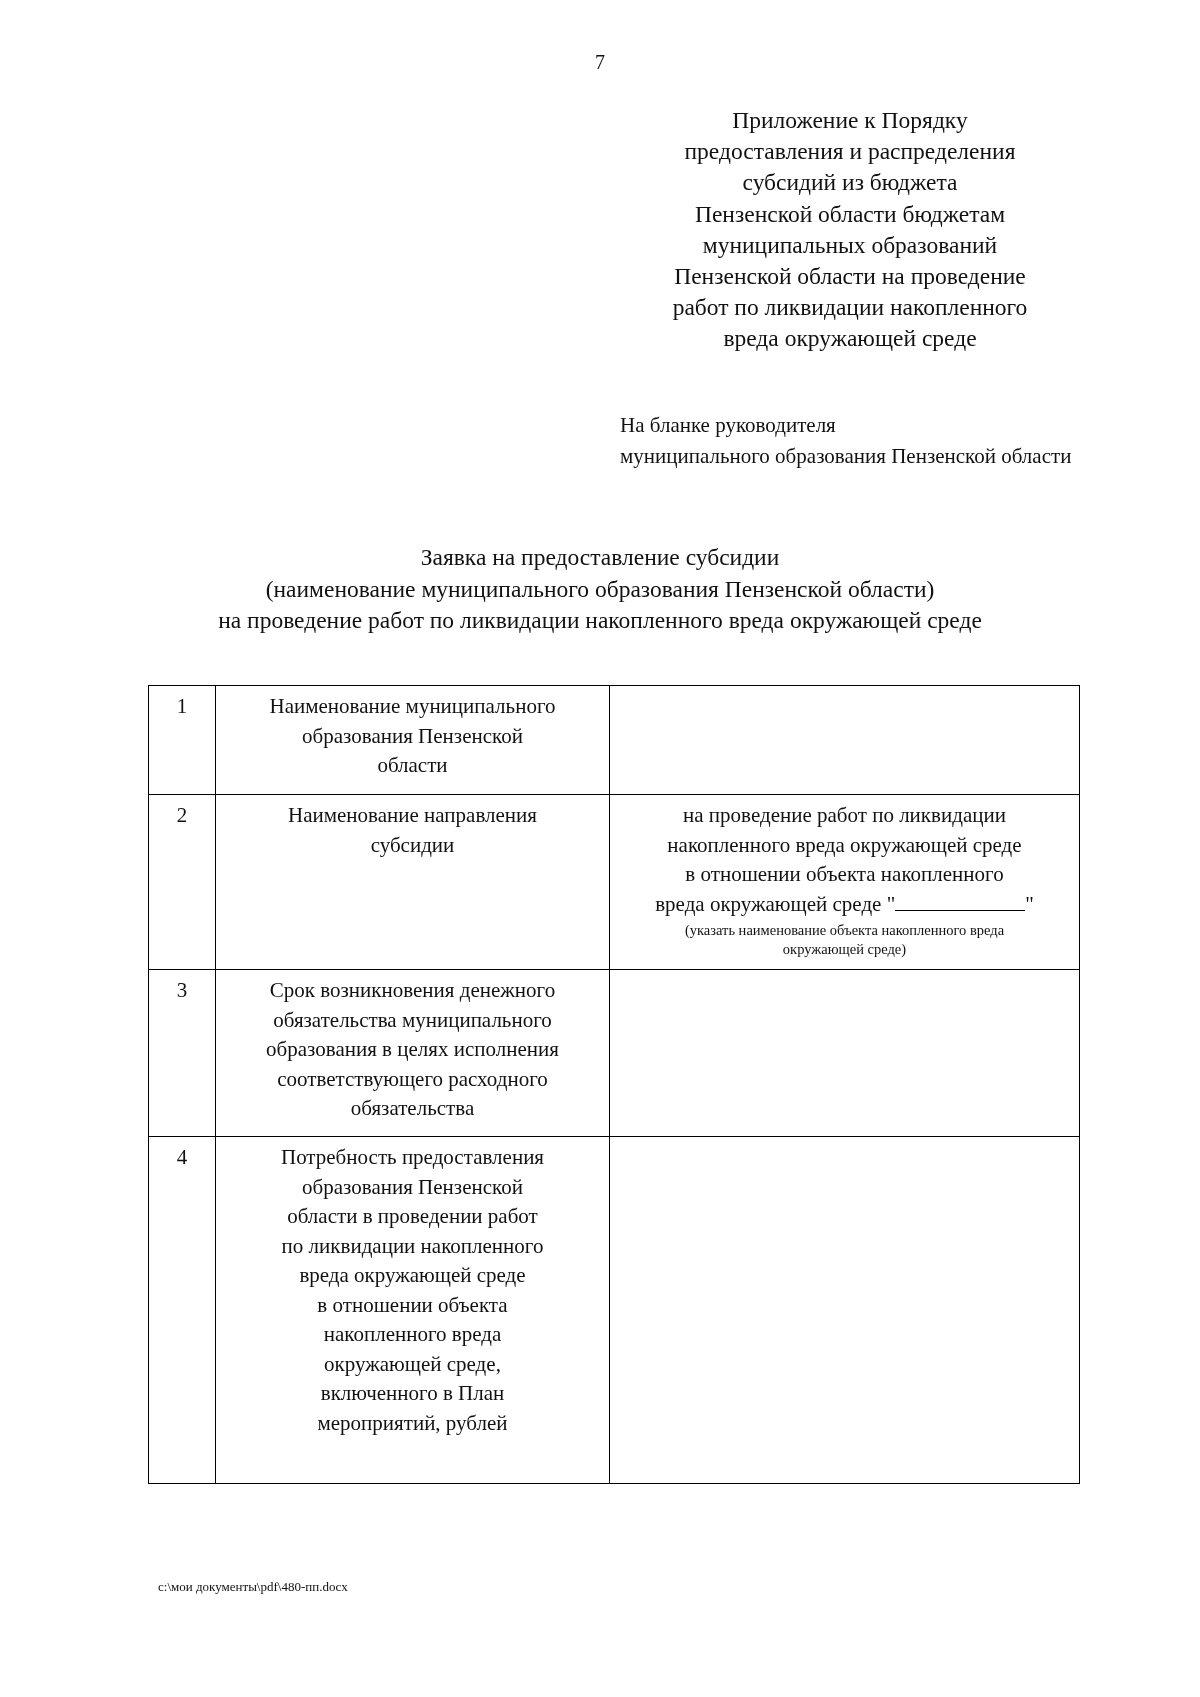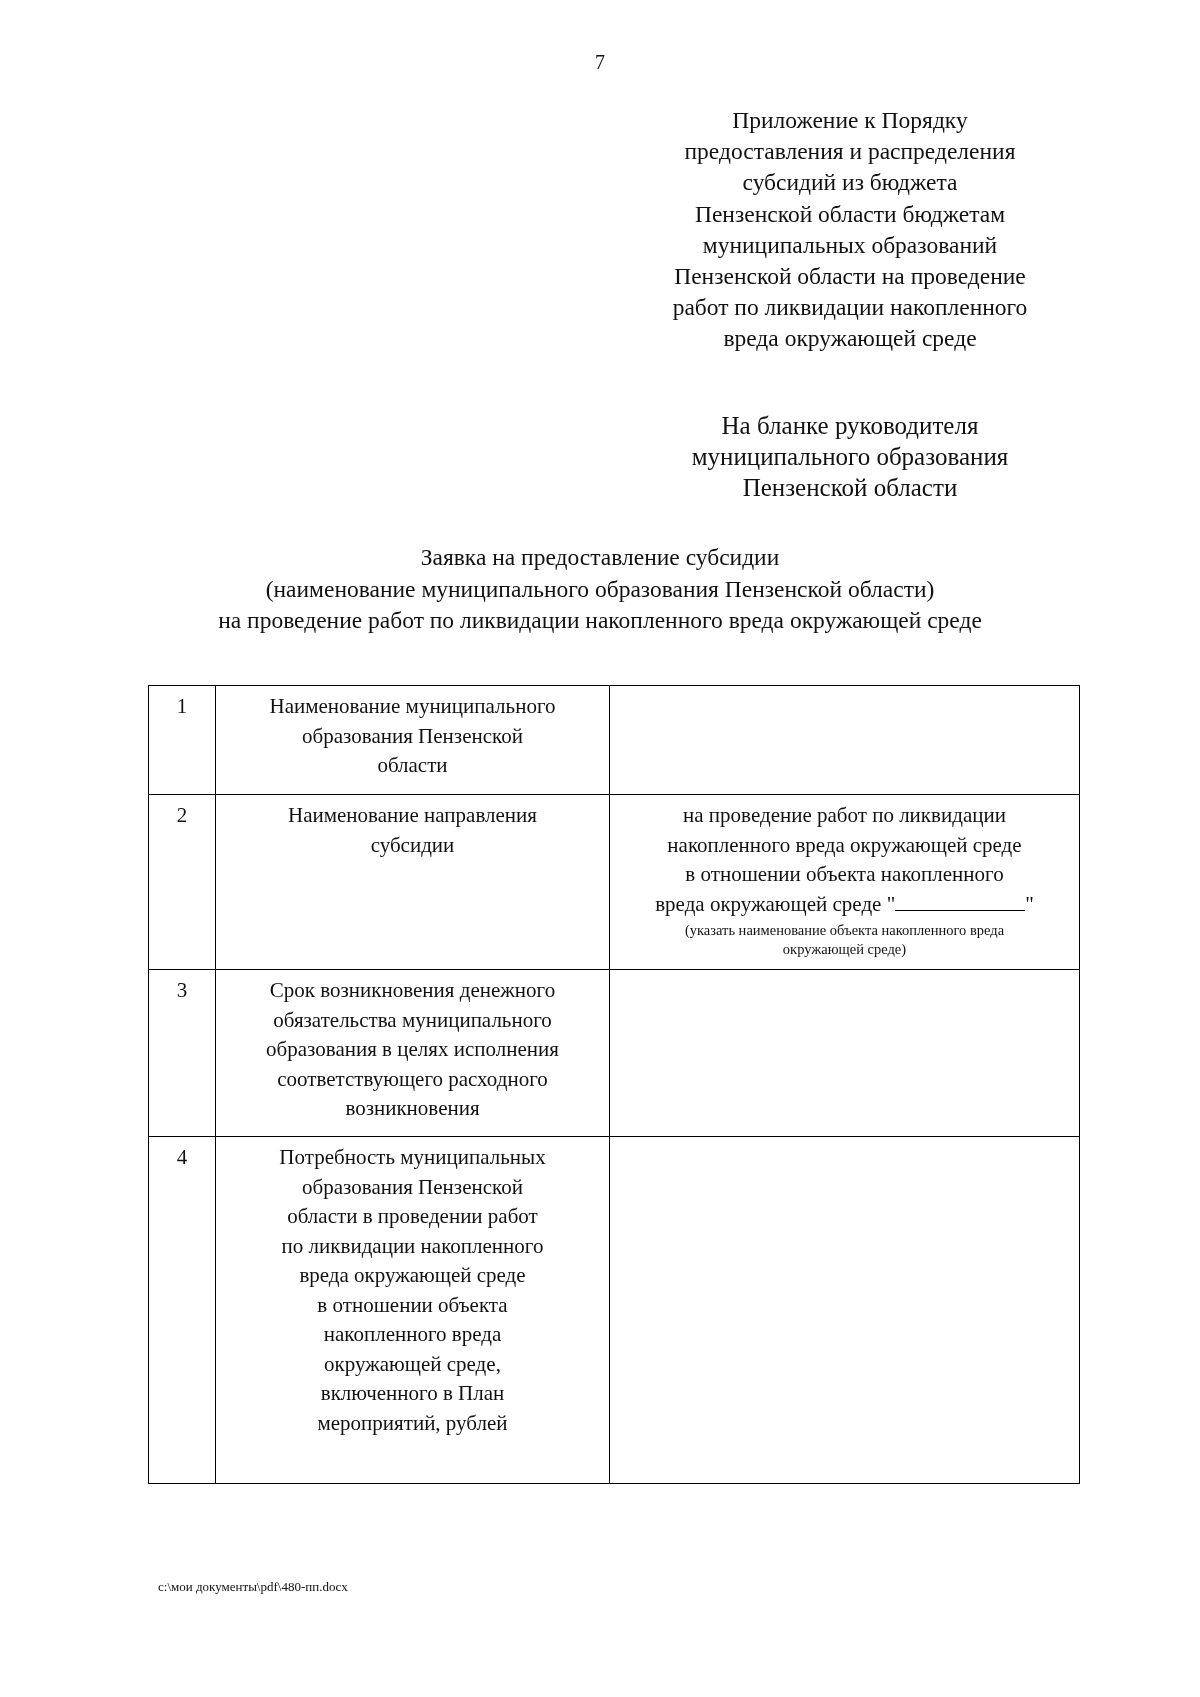--- a/index.html
+++ b/index.html
@@ -39,22 +39,21 @@
     line-height: 31.2px;
   }
   .appendix-block .ln { white-space: nowrap; margin-top: 8px; }
 
   
   .letterhead-block {
     position: absolute;
     top: 410px;
     left: 620px;
     width: 460px;
-    text-align: center;
-    font-size: 25px;
+    font-size: 21px;
     line-height: 31.2px;
   }
   .letterhead-block .ln { white-space: nowrap; }
 
   
   .doc-title {
     position: absolute;
     top: 530px;
     left: 100px;
     width: 1000px;
@@ -183,29 +182,29 @@
         </td>
       </tr>
 
       <tr class="row-3">
         <td class="col-num">3</td>
         <td class="col-label cell-lines">
           <span class="ln">Срок возникновения денежного</span>
           <span class="ln">обязательства муниципального</span>
           <span class="ln">образования в целях исполнения</span>
           <span class="ln">соответствующего расходного</span>
-          <span class="ln">возникновения</span>
+          <span class="ln">обязательства</span>
         </td>
         <td class="col-value"></td>
       </tr>
 
       <tr class="row-4">
         <td class="col-num">4</td>
         <td class="col-label cell-lines">
-          <span class="ln">Потребность муниципальных</span>
+          <span class="ln">Потребность предоставления</span>
           <span class="ln">образования Пензенской</span>
           <span class="ln">области в проведении работ</span>
           <span class="ln">по ликвидации накопленного</span>
           <span class="ln">вреда окружающей среде</span>
           <span class="ln">в отношении объекта</span>
           <span class="ln">накопленного вреда</span>
           <span class="ln">окружающей среде,</span>
           <span class="ln">включенного в План</span>
           <span class="ln">мероприятий, рублей</span>
         </td>

